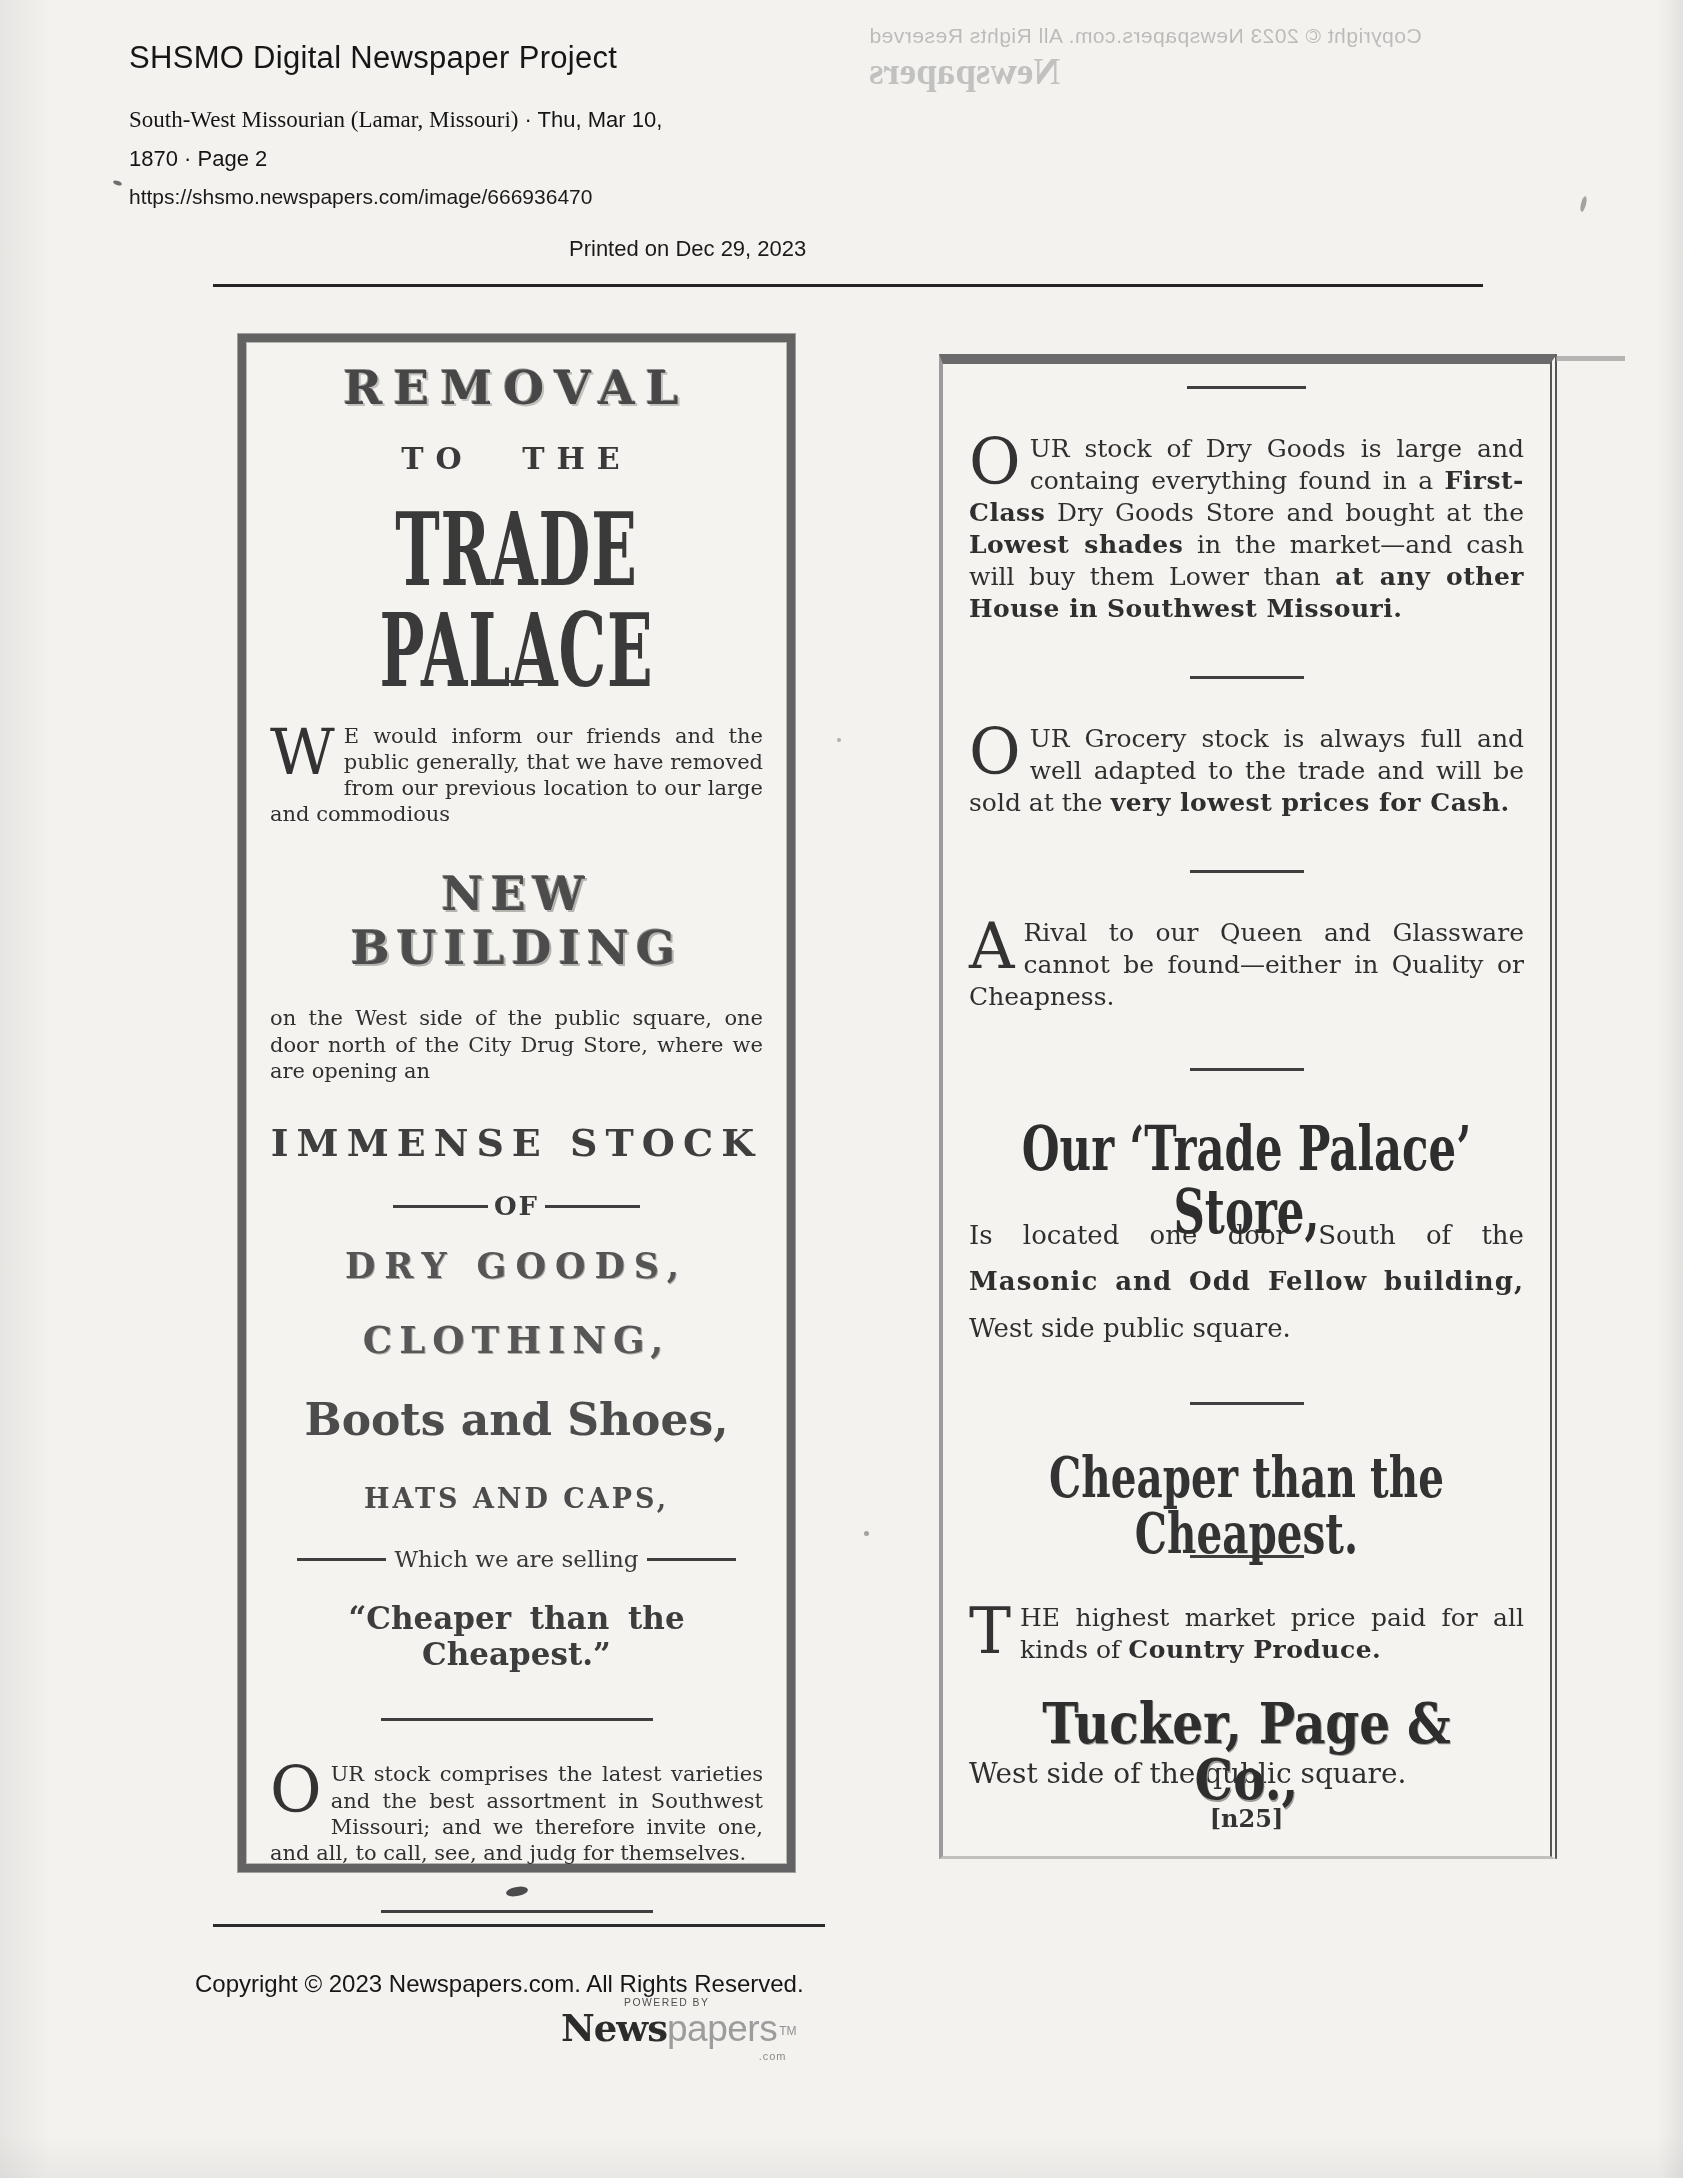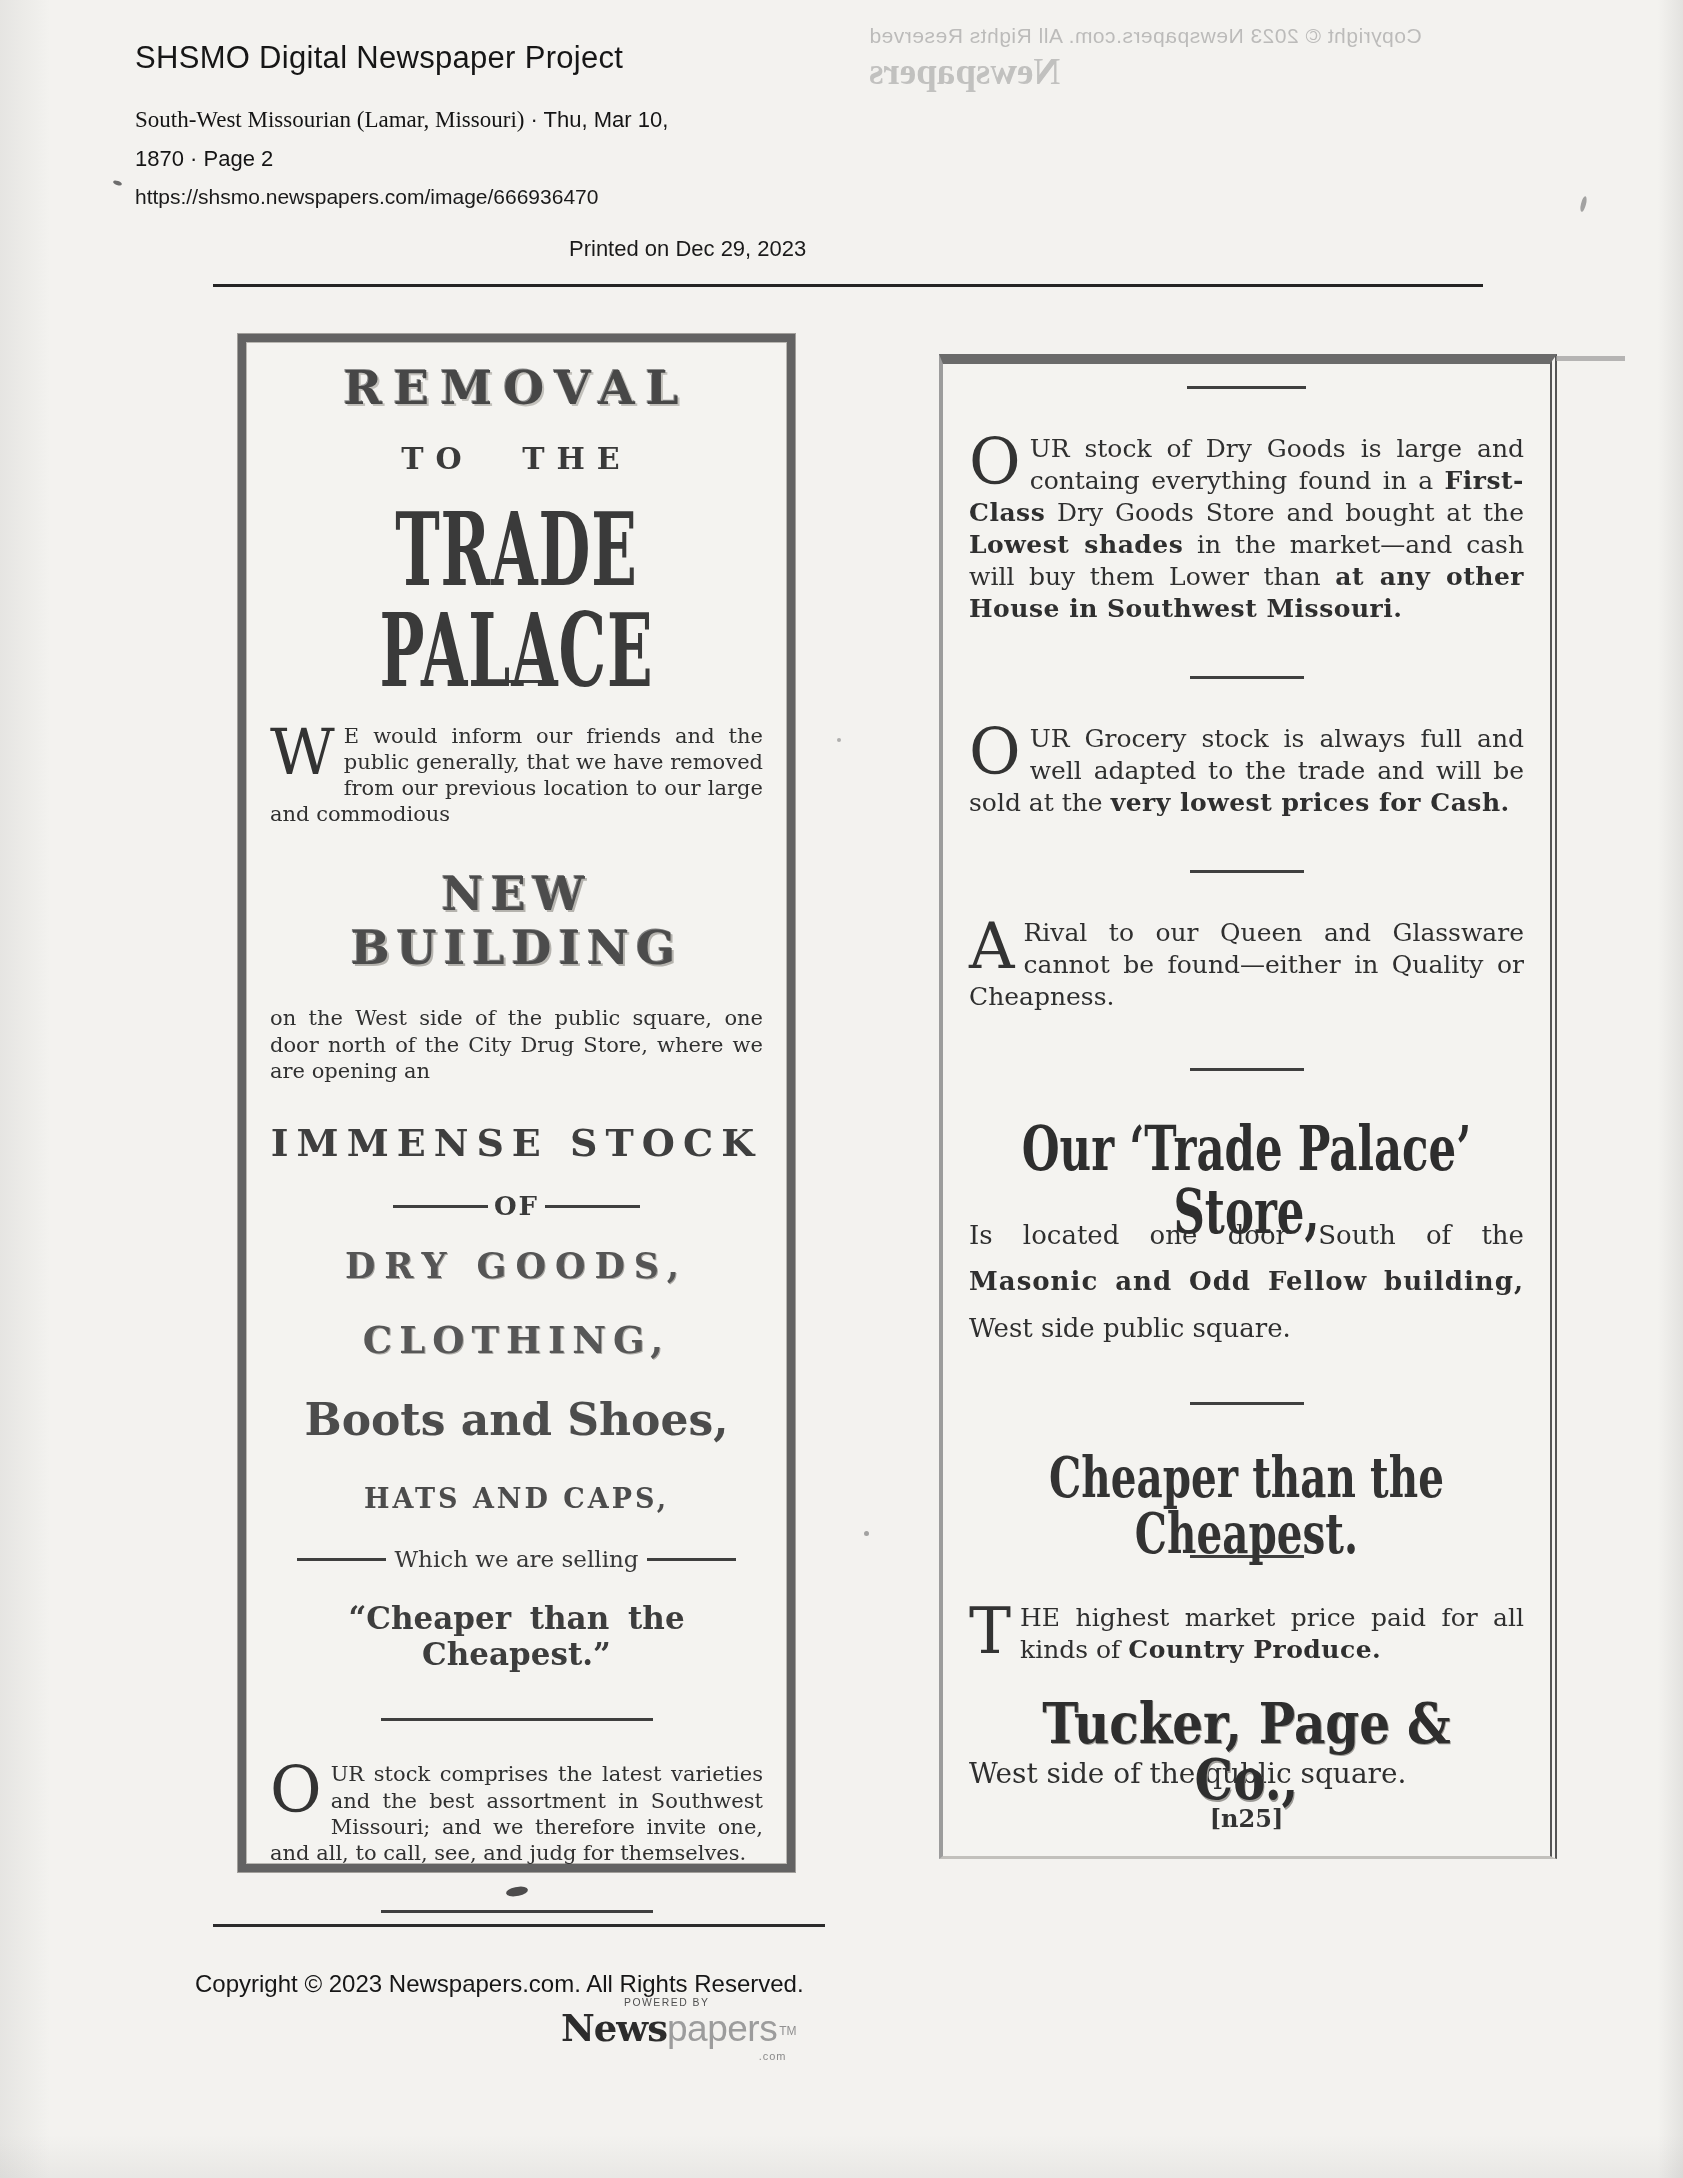--- a/index.html
+++ b/index.html
@@ -6,21 +6,21 @@
   .page{
     position:relative;width:1683px;height:2178px;margin:0 auto;
     background:
       linear-gradient(90deg, rgba(110,110,110,0.10), rgba(110,110,110,0) 3%),
       linear-gradient(270deg, rgba(110,110,110,0.12), rgba(110,110,110,0) 1.5%),
       linear-gradient(0deg, rgba(110,110,110,0.08), rgba(110,110,110,0) 2%),
       #f3f2ef;
     font-family:"Liberation Sans", sans-serif;color:#1c1c1c;overflow:hidden;
   }
   
-  .header{position:absolute;left:135px;top:40px;width:693px;}
+  .header{position:absolute;left:129px;top:40px;width:693px;}
   .header-title{font-size:31px;letter-spacing:0.3px;color:#161616;}
   .header-meta{margin-top:24px;width:543px;font-size:22px;line-height:1.72;color:#141414;}
   .meta-serif{font-family:"Liberation Serif", serif;font-size:23px;}
   .header-url{margin-top:8px;font-size:21px;color:#1a1a1a;}
   .printed{position:absolute;left:569px;top:236px;font-size:22px;color:#1a1a1a;}
   .main-rule{position:absolute;left:213px;top:284px;width:1270px;height:3px;background:#242424;}
   .bottom-rule{position:absolute;left:213px;top:1924px;width:612px;height:3px;background:#2b2b2b;}
 
   
   .ghost{position:absolute;left:869px;top:24px;width:579px;transform:scaleX(-1);text-align:right;color:#8f8f8f;}

